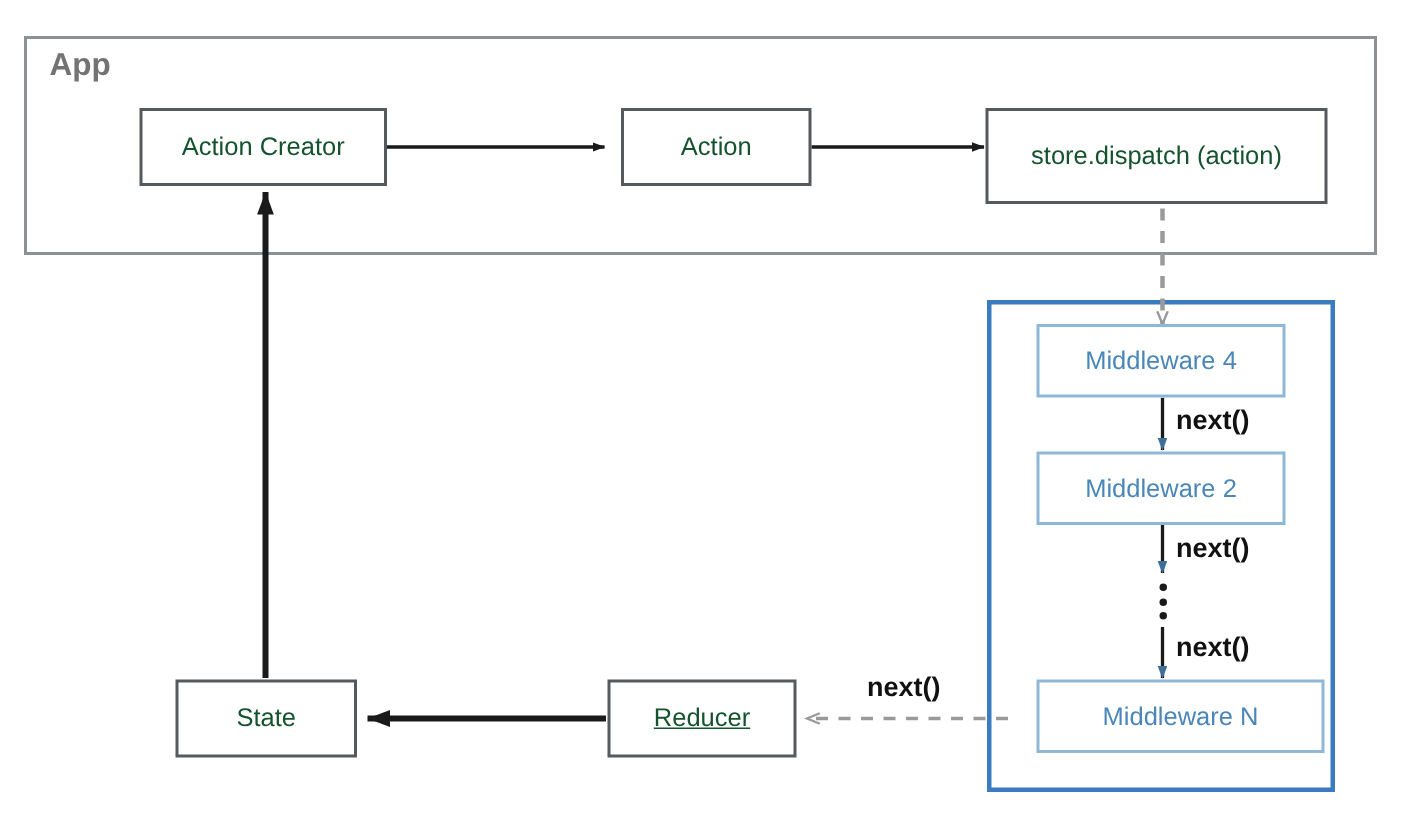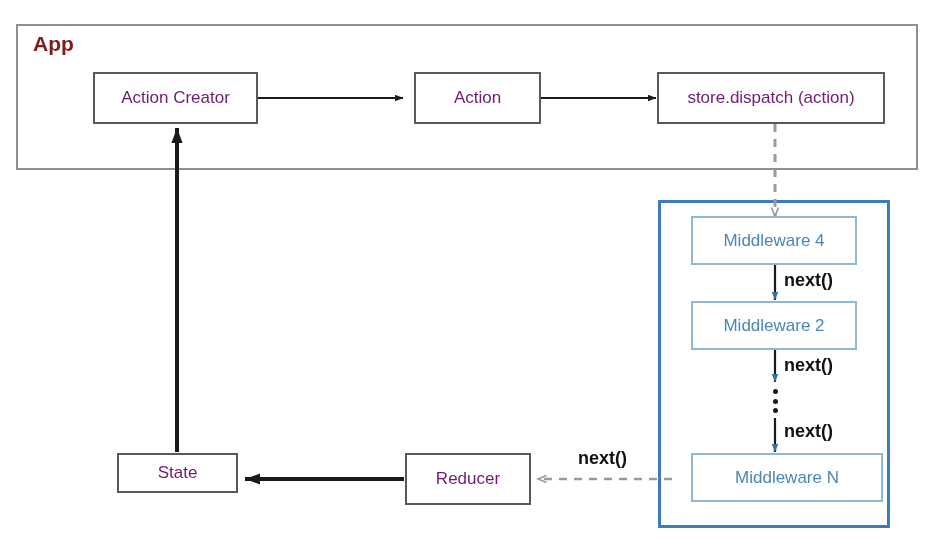--- a/index.html
+++ b/index.html
@@ -27,21 +27,21 @@
   .node {
     position: absolute;
     box-sizing: border-box;
     display: flex;
     align-items: center;
     justify-content: center;
     background: #ffffff;
   }
   .node-dark {
     border: 2px solid #555a5e;
-    color: #701a75;
+    color: #14532d;
     font-size: 17px;
   }
   .node-blue {
     border: 2px solid #8fb8d8;
     color: #4a86b8;
     font-size: 17px;
   }
   .container-app {
     position: absolute;
     box-sizing: border-box;
@@ -51,21 +51,21 @@
   .container-mw {
     position: absolute;
     box-sizing: border-box;
     border: 3px solid #3b7bbf;
     background: transparent;
   }
   .app-label {
     position: absolute;
     font-size: 21px;
     font-weight: bold;
-    color: #7f1d1d;
+    color: #737373;
   }
   .edge-label {
     position: absolute;
     font-size: 18px;
     font-weight: bold;
     color: #111111;
     white-space: nowrap;
     text-align: right;
   }
   .dots {
@@ -125,37 +125,37 @@
 
     <line x1="404" y1="479" x2="245" y2="479" stroke="#1a1a1a" stroke-width="4" marker-end="url(#arrow-solid-big)"></line>
 
     <line x1="177" y1="452" x2="177" y2="128" stroke="#1a1a1a" stroke-width="4" marker-end="url(#arrow-solid-big)"></line>
   </svg>
 
   <div class="node node-dark" style="left:93px; top:72px; width:165px; height:52px;">Action Creator</div>
 
   <div class="node node-dark" style="left:398px; top:72px; width:127px; height:52px;margin-left:16px;">Action</div>
 
-  <div class="node node-dark" style="left:657px; top:72px; width:228px; height:52px;">store.dispatch (action)</div>
+  <div class="node node-dark" style="left:657px; top:72px; width:228px; height:64px;">store.dispatch (action)</div>
 
   <div class="node node-blue" style="left:691px; top:216px; width:166px; height:49px;">Middleware 4</div>
 
   <div class="node node-blue" style="left:691px; top:301px; width:166px; height:49px;">Middleware 2</div>
 
   <div class="node node-blue" style="left:691px; top:453px; width:192px; height:49px;">Middleware N</div>
 
   <div class="dots" style="left:772px; top:389px; width:6px; height:24px;">
     <span></span>
       <span></span>
       <span></span>
   </div>
 
-  <div class="node node-dark" style="left:117px; top:453px; width:121px; height:40px;">State</div>
+  <div class="node node-dark" style="left:117px; top:453px; width:121px; height:52px;">State</div>
 
-  <div class="node node-dark" style="left:405px; top:453px; width:126px; height:52px;">Reducer</div>
+  <div class="node node-dark" style="left:405px; top:453px; width:126px; height:52px;text-decoration:underline;">Reducer</div>
 
   <div class="edge-label" style="left:784px; top:270px;">next()</div>
 
   <div class="edge-label" style="left:784px; top:355px;">next()</div>
 
   <div class="edge-label" style="left:784px; top:421px;">next()</div>
 
   <div class="edge-label" style="left:578px; top:448px;">next()</div>
 
 </div>

